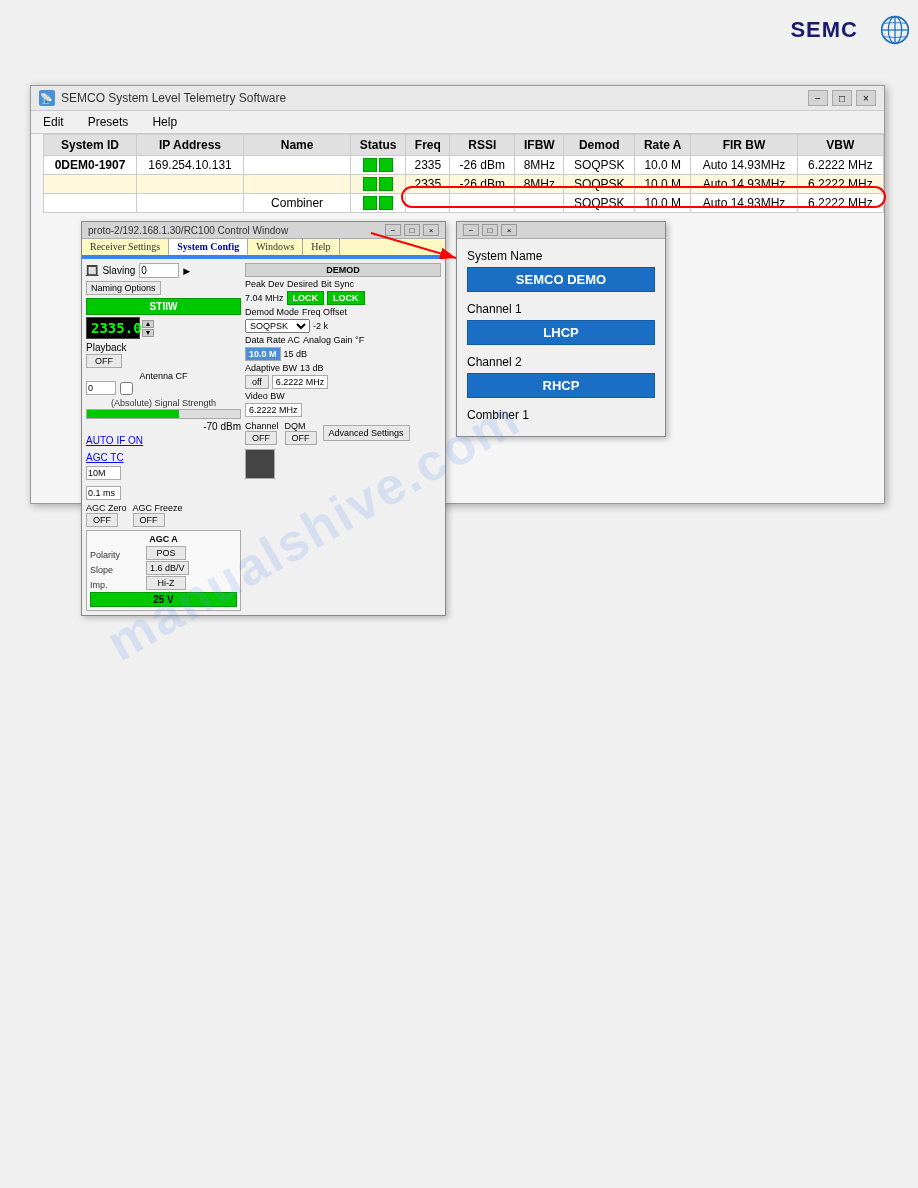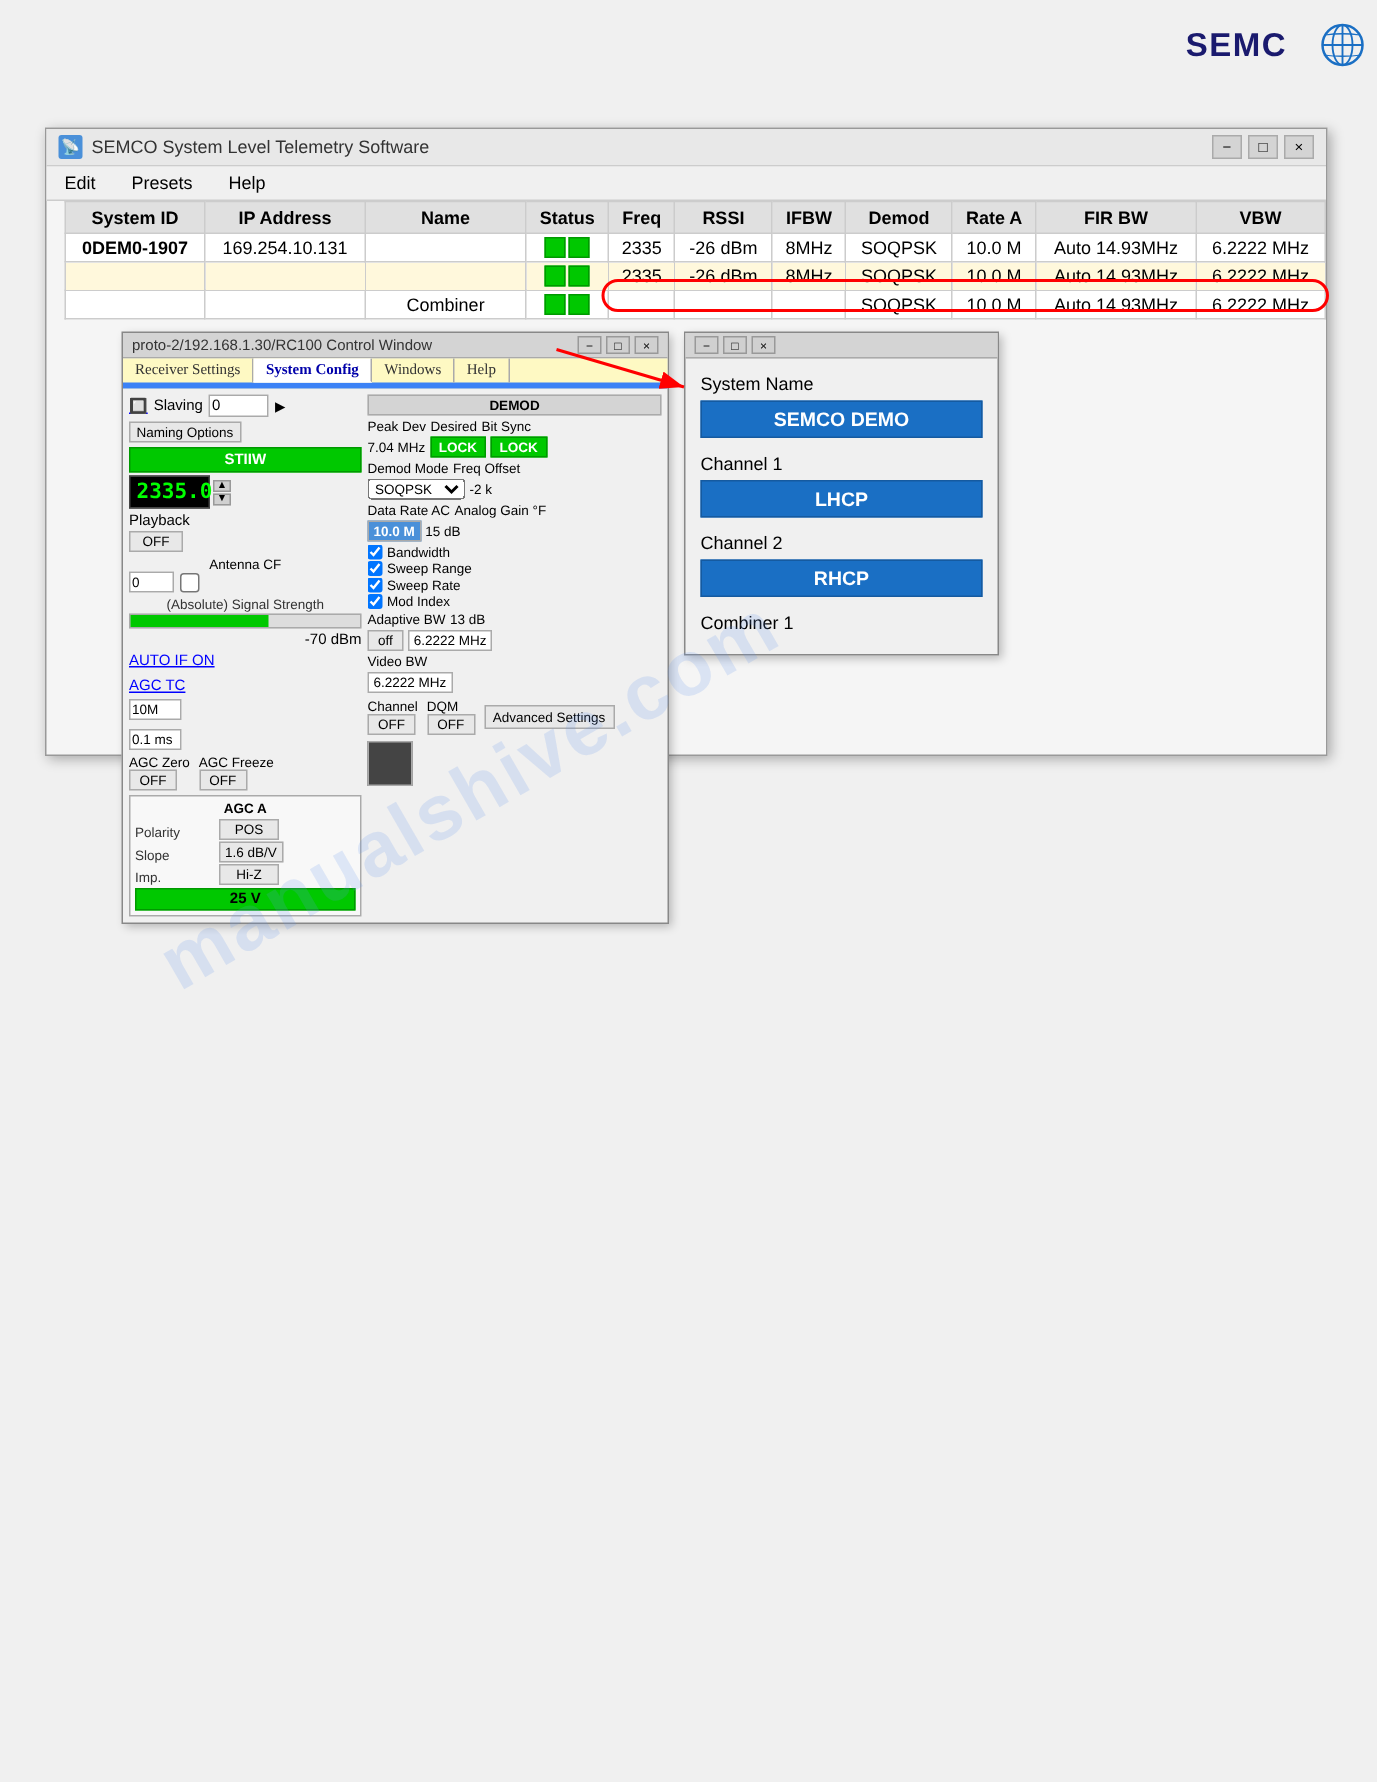--- a/index.html
+++ b/index.html
@@ -809,38 +809,20 @@
 
           <div class="demod-row">
             <span>Data Rate AC</span>
             <span>Analog Gain °F</span>
           </div>
           <div class="demod-row">
             <span class="demod-value" style="background:#4a90d9;color:white;font-weight:bold;">10.0 M</span>
             <span>15 dB</span>
           </div>
 
-          <div class="checkbox-row">
-            <div class="checkbox-item">
-              <input type="checkbox" checked="" style="">
-              <span>Bandwidth</span>
-            </div>
-            <div class="checkbox-item">
-              <input type="checkbox" checked="" style="">
-              <span>Sweep Range</span>
-            </div>
-            <div class="checkbox-item">
-              <input type="checkbox" checked="" style="">
-              <span>Sweep Rate</span>
-            </div>
-            <div class="checkbox-item">
-              <input type="checkbox" checked="" style="">
-              <span>Mod Index</span>
-            </div>
-          </div>
 
           <div class="demod-row">
             <span>Adaptive BW</span>
             <span>13 dB</span>
           </div>
           <div class="demod-row">
             <button class="btn-off-small">off</button>
             <span class="demod-value">6.2222 MHz</span>
           </div>
 

